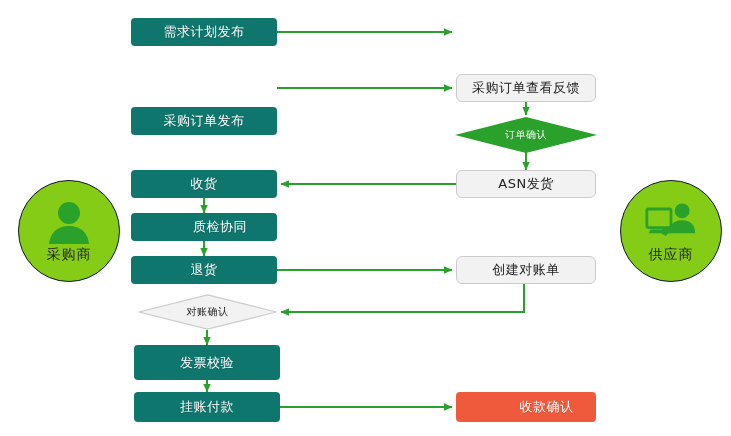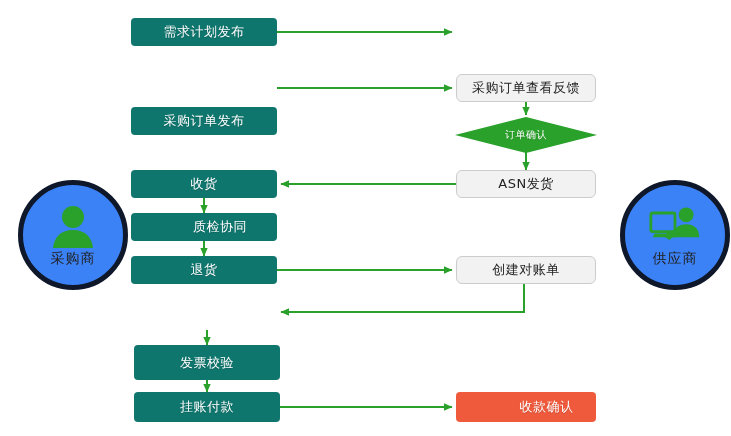--- a/index.html
+++ b/index.html
@@ -95,22 +95,22 @@
   .diamond-gray .dlabel {
     color: #222222;
   }
 
   
   .actor {
     position: absolute;
     width: 100px;
     height: 100px;
     border-radius: 50%;
-    background: #3b82f6;
-    border: 5px solid #0f172a;
+    background: #84cc16;
+    border: 1px solid #0f172a;
     display: flex;
     flex-direction: column;
     align-items: center;
     justify-content: center;
     z-index: 3;
   }
   .actor .actor-icon {
     width: 52px;
     height: 46px;
     display: flex;
@@ -222,20 +222,26 @@
   </div>
 
   <div class="node box-green" style="left:131px; top:256px; width:146px; height:28px;">
     <span>退货</span>
   </div>
 
   <div class="node box-gray" style="left:456px; top:256px; width:140px; height:28px;justify-content:center;">
     <span>创建对账单</span>
   </div>
 
+  <div class="diamond diamond-gray" style="left:138px; top:294px; width:139px; height:36px;">
+    <svg class="shape" viewBox="0 0 139 36" preserveAspectRatio="none" xmlns="http://www.w3.org/2000/svg">
+      <polygon points="69.5,0.8 138.2,18 69.5,35.2 0.8,18" fill="#f2f2f2" stroke="#cccccc" stroke-width="1.2"></polygon>
+    </svg>
+    <div class="dlabel">对账确认</div>
+  </div>
 
   <div class="node box-green" style="left:134px; top:392px; width:146px; height:30px;">
     <span>挂账付款</span>
   </div>
 
   <div class="node box-green" style="left:134px; top:345px; width:146px; height:35px;">
     <span>发票校验</span>
   </div>
 
   <div class="node box-orange" style="left:456px; top:392px; width:140px; height:30px;">

